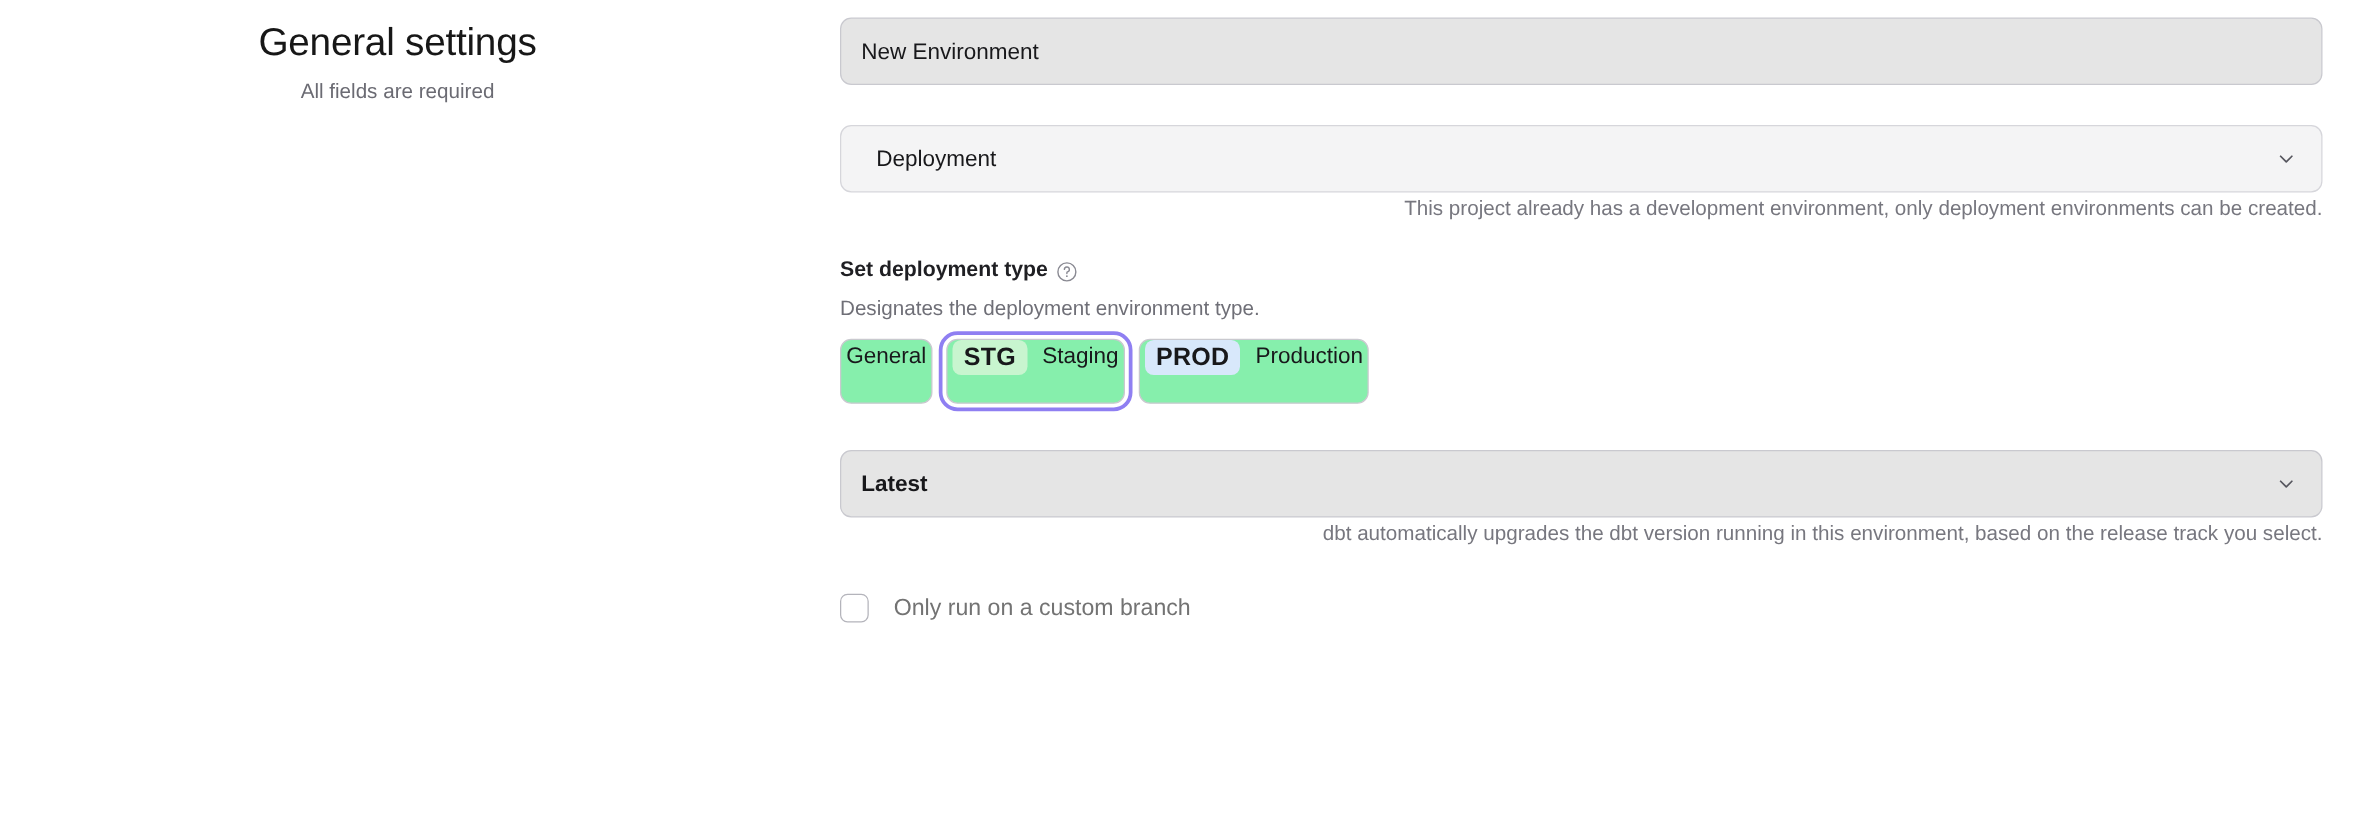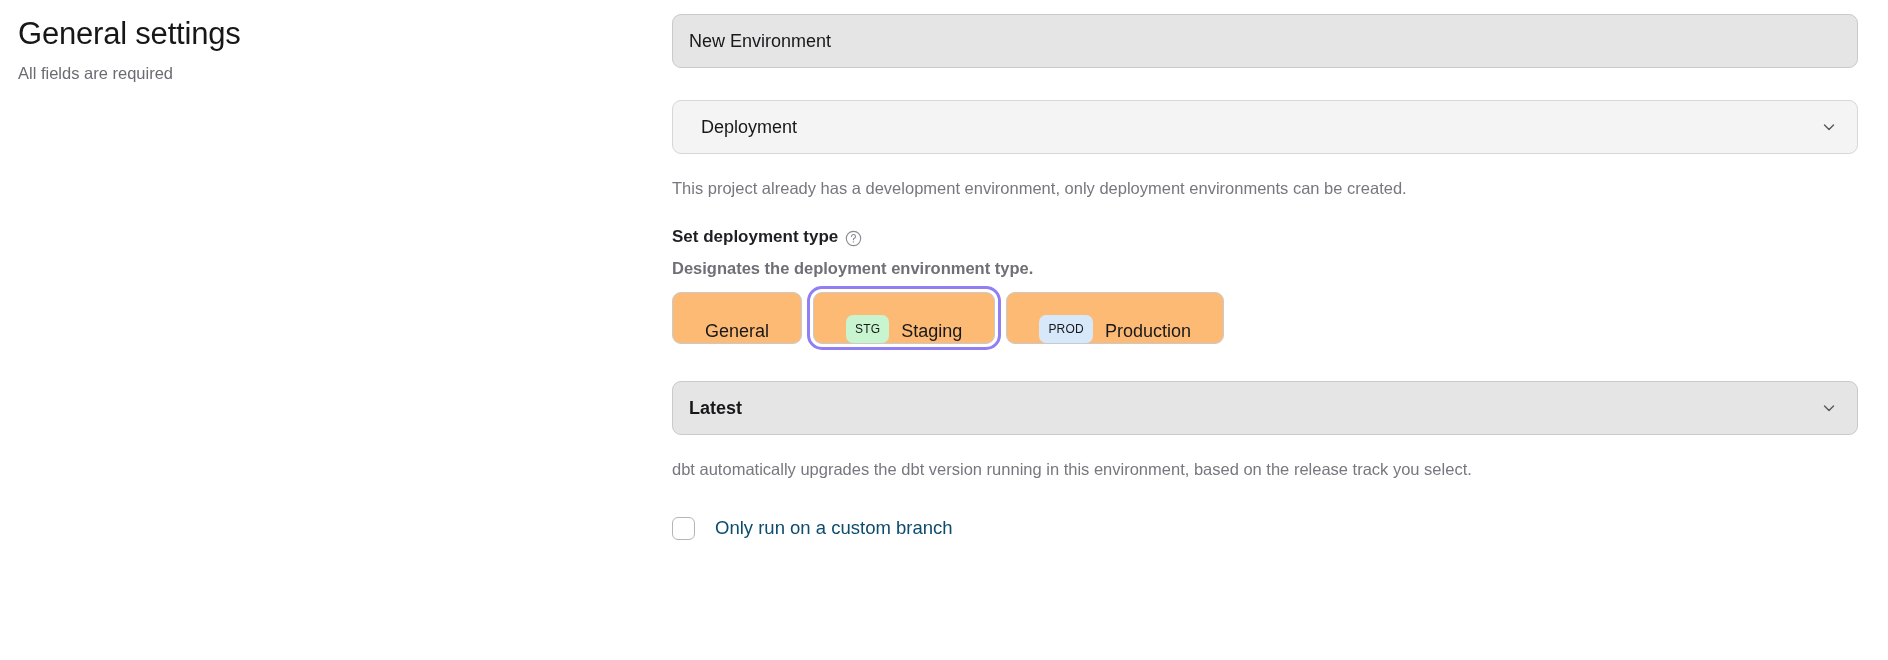--- a/index.html
+++ b/index.html
@@ -20,20 +20,21 @@
     height: 660px;
     background: #ffffff;
   }
 
   
   .left-col {
     position: absolute;
     left: 18px;
     top: 14px;
     width: 600px;
+    text-align: center;
   }
   .page-title {
     font-size: 31px;
     line-height: 40px;
     font-weight: 400;
     color: #171717;
     letter-spacing: -0.2px;
   }
   .page-subtitle {
     margin-top: 8px;
@@ -113,51 +114,51 @@
     top: 50%;
     transform: translateY(-50%);
     width: 16px;
     height: 16px;
     color: #56565e;
     pointer-events: none;
   }
   .chevron svg { display: block; }
 
   .hint {
-    margin-top: 23px;
+    margin-top: 2px;
     font-size: 16.5px;
     line-height: 22px;
     color: #77777f;
+    text-align: right;
   }
 
   .sub-desc {
     margin-top: 9px;
     font-size: 16.5px;
     line-height: 22px;
     color: #6f6f77;
-    font-weight: bold;
   }
 
   
   .seg-group {
     display: flex;
     align-items: center;
     gap: 11px;
     margin-top: 13px;
   }
   .seg-btn {
     position: relative;
     height: 52px;
     border: 1px solid #c9c9cf;
     border-radius: 9px;
-    background: #fdba74;
-    display: flex;
-    align-items: flex-end;
+    background: #86efac;
+    display: flex;
+    align-items: flex-start;
     gap: 12px;
-    padding: 0 32px;
+    padding: 0 4px;
     cursor: pointer;
     font-family: inherit;
   }
   .seg-btn.focused {
     outline: 3px solid #8f7ff2;
     outline-offset: 3px;
     border-radius: 9px;
   }
   .seg-label {
     font-size: 18px;
@@ -165,22 +166,22 @@
     color: #18181b;
     white-space: nowrap;
   }
   .seg-badge {
     display: inline-flex;
     align-items: center;
     justify-content: center;
     height: 28px;
     padding: 0 9px;
     border-radius: 7px;
-    font-size: 12px;
-    font-weight: 400;
+    font-size: 20px;
+    font-weight: 700;
     letter-spacing: 0.2px;
     color: #18181b;
     white-space: nowrap;
   }
   .seg-badge.stg  { background: #c8f5cf; }
   .seg-badge.prod { background: #d8e8fb; }
 
   
   .check-row {
     display: flex;
@@ -193,21 +194,21 @@
     height: 23px;
     flex: 0 0 23px;
     border: 1px solid #b4b4bb;
     border-radius: 6px;
     background: #ffffff;
     cursor: pointer;
   }
   .check-label {
     font-size: 18.5px;
     line-height: 24px;
-    color: #0c4a6e;
+    color: #737373;
     cursor: pointer;
   }
 
   
   .block { margin-top: 0; }
   .gap-lg { height: 32px; }
   .gap-md { height: 27px; }
 </style>
 </head>
 <body>

